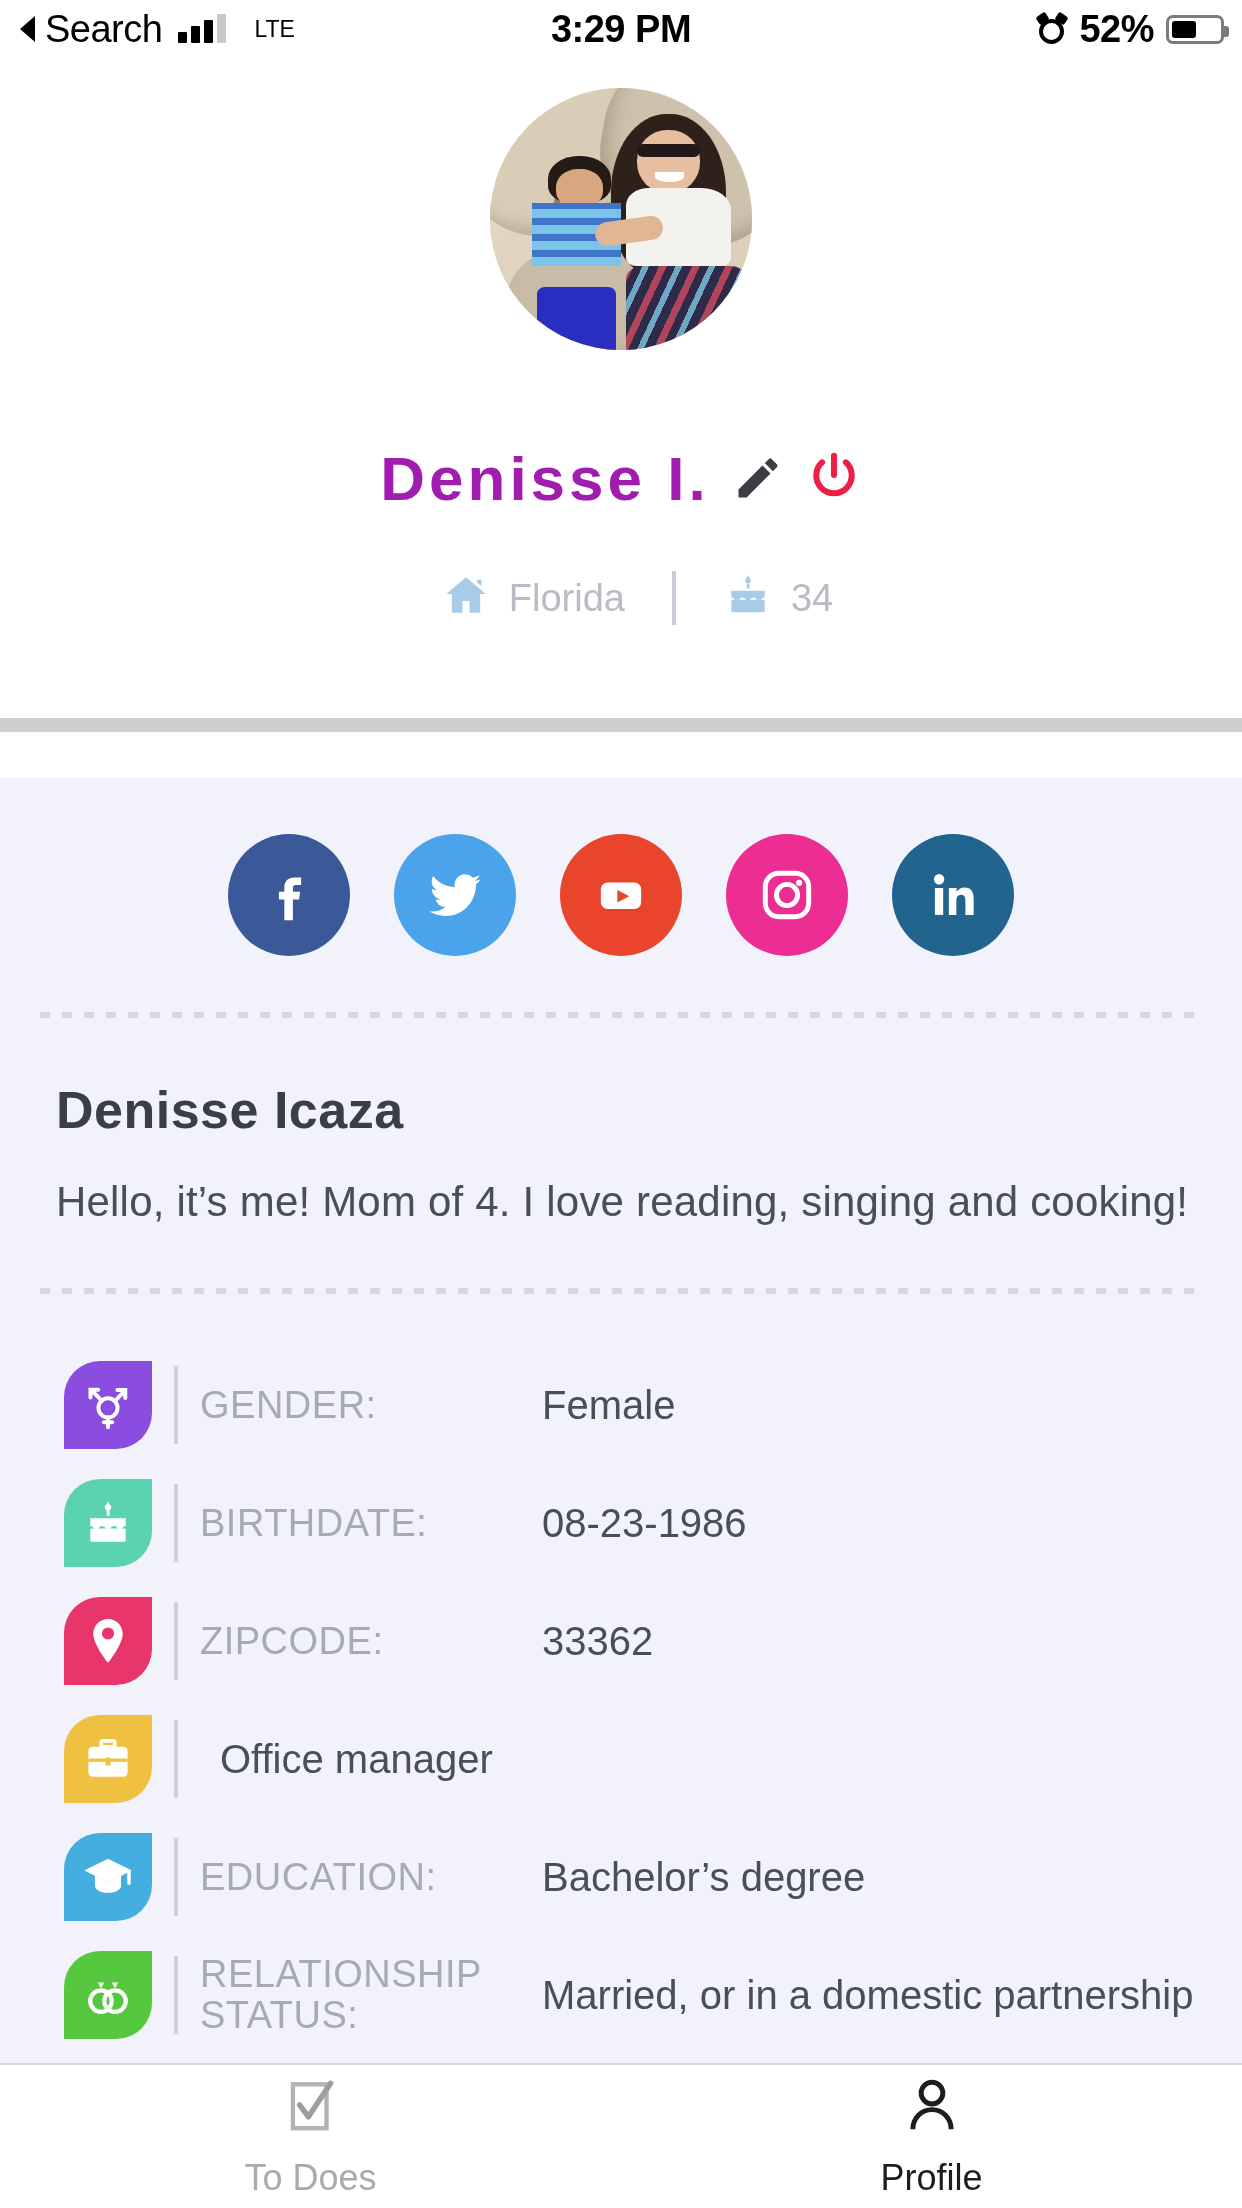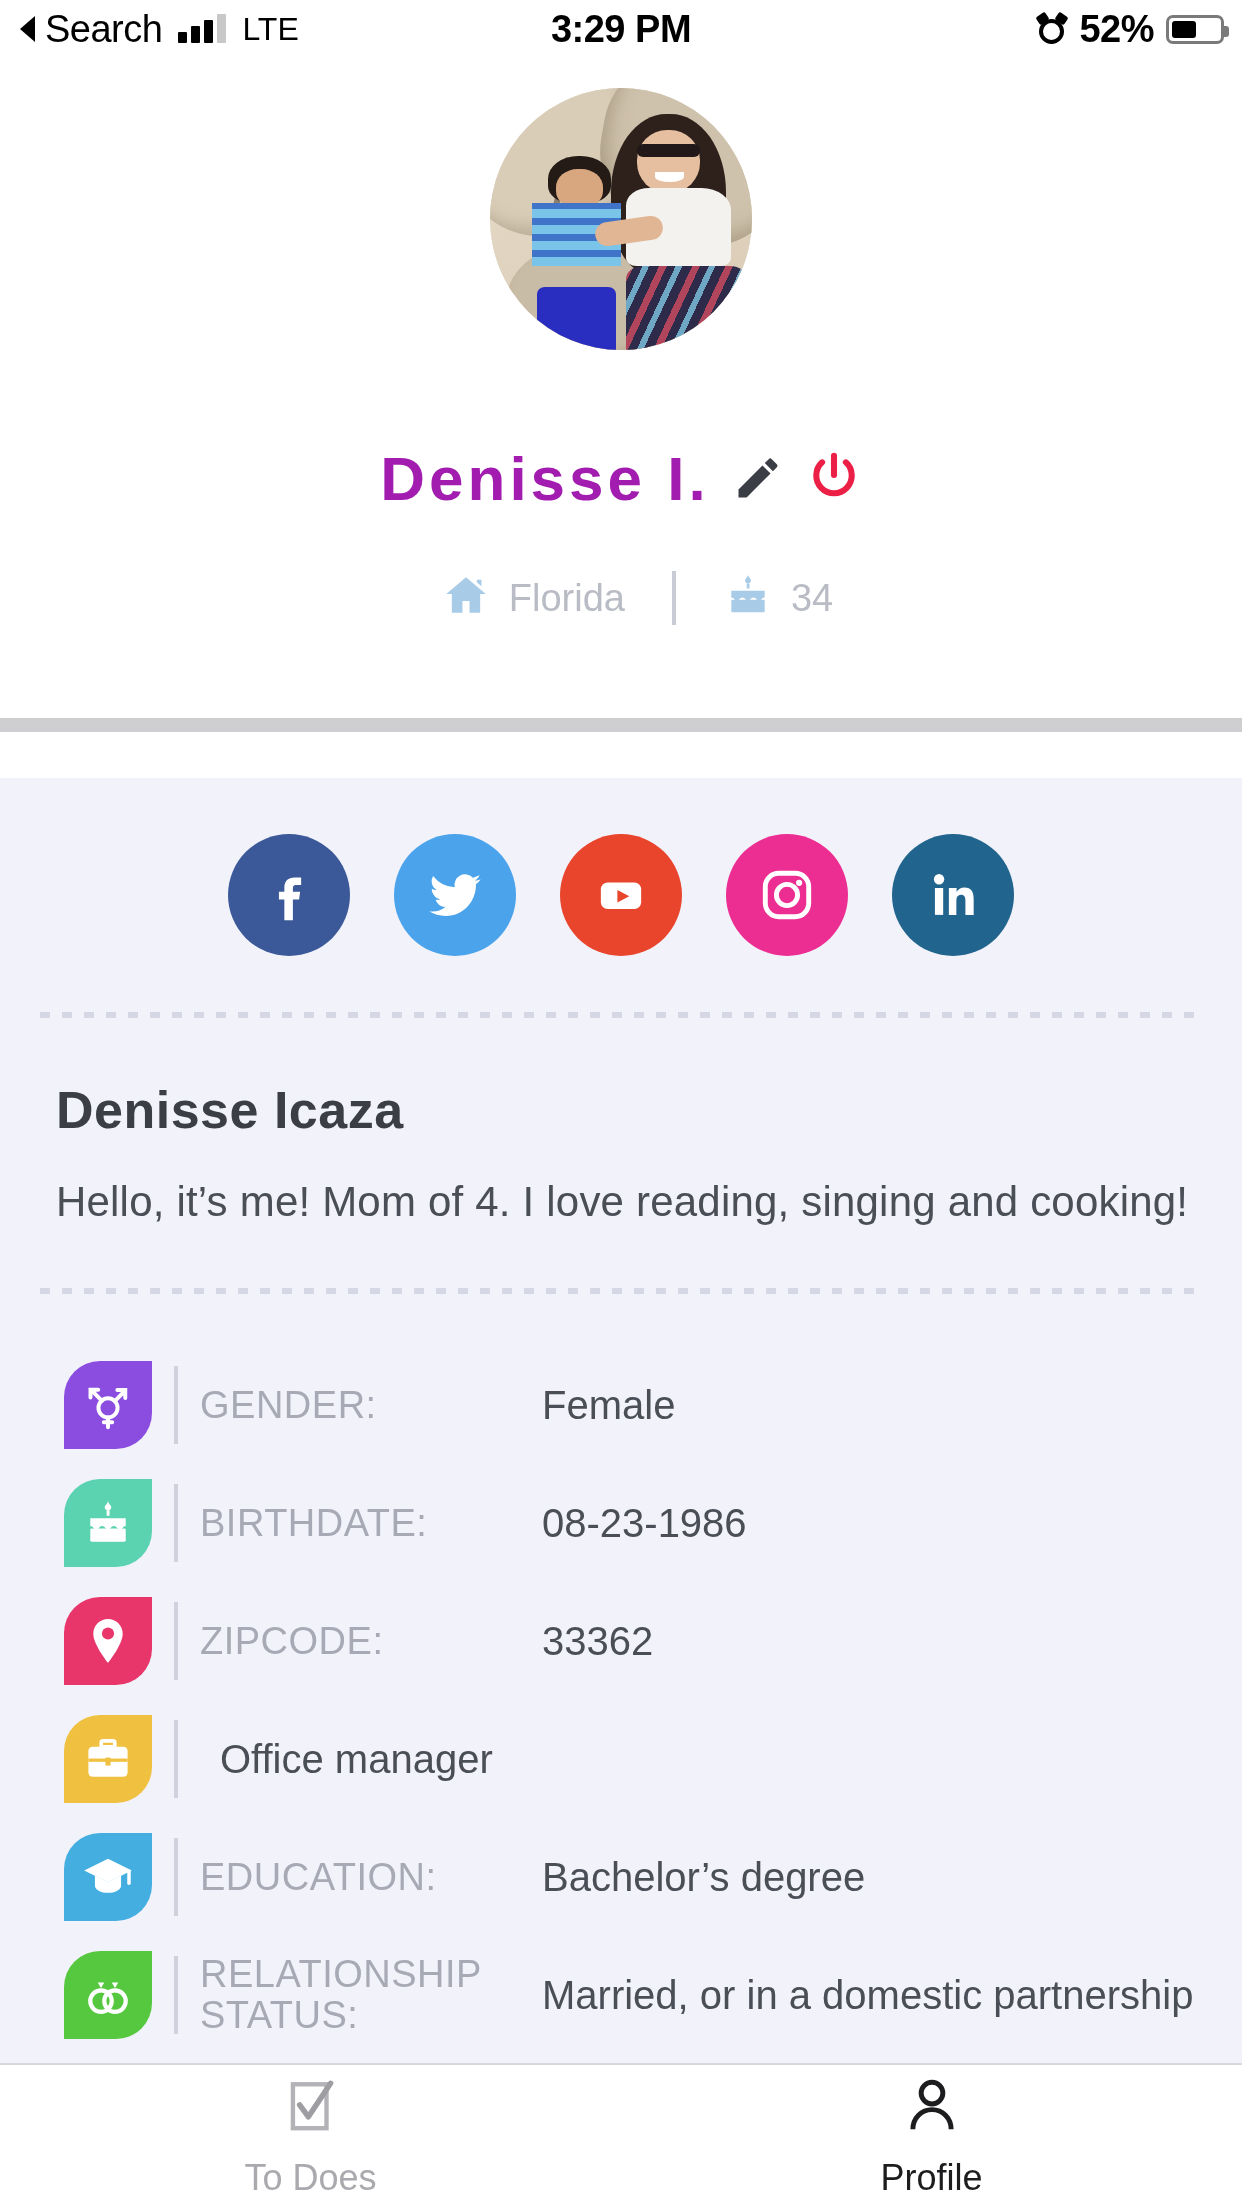--- a/index.html
+++ b/index.html
@@ -21,21 +21,21 @@
     width: 0; height: 0; border-top: 13px solid transparent; border-bottom: 13px solid transparent;
     border-right: 15px solid #000;
   }
   .sb-search-text { font-size: 38px; letter-spacing: -0.5px; }
   .sb-bars { display: flex; align-items: flex-end; gap: 4px; height: 28px; margin-left: 6px; }
   .sb-bars i { display:block; width: 9px; background: #000; border-radius: 1px; }
   .sb-bars i:nth-child(1){height:11px}
   .sb-bars i:nth-child(2){height:17px}
   .sb-bars i:nth-child(3){height:23px}
   .sb-bars i:nth-child(4){height:29px; background:#c8c8c8}
-  .sb-carrier { font-size: 32px; margin-left: 6px; letter-spacing: 0px; }
+  .sb-carrier { font-size: 23px; margin-left: 18px; letter-spacing: 0px; }
   .sb-center { position:absolute; left:0; right:0; text-align:center; font-size:38px; font-weight:bold; letter-spacing:-0.5px; }
   .sb-right { position:absolute; right:18px; display:flex; align-items:center; gap:12px; }
   .sb-alarm { position: relative; width: 30px; height: 30px; }
   .sb-alarm .ring { position:absolute; left:2px; top:5px; width:25px; height:25px; border:4px solid #000; border-radius:50%; }
   .sb-alarm .ear-l { position:absolute; left:0px; top:0px; width:11px; height:9px; background:#000; transform: rotate(-35deg); border-radius:2px;}
   .sb-alarm .ear-r { position:absolute; right:0px; top:0px; width:11px; height:9px; background:#000; transform: rotate(35deg); border-radius:2px;}
   .sb-batt-pct { font-size: 38px; font-weight: bold; letter-spacing:-0.5px;}
   .sb-batt { position: relative; width: 58px; height: 29px; border: 3px solid #7a7a7a; border-radius: 7px; }
   .sb-batt .fill { position:absolute; left:3px; top:3px; bottom:3px; width:46%; background:#000; border-radius: 3px;}
   .sb-batt::after { content:""; position:absolute; right:-8px; top:8px; width:5px; height:11px; background:#7a7a7a; border-radius:0 3px 3px 0;}

